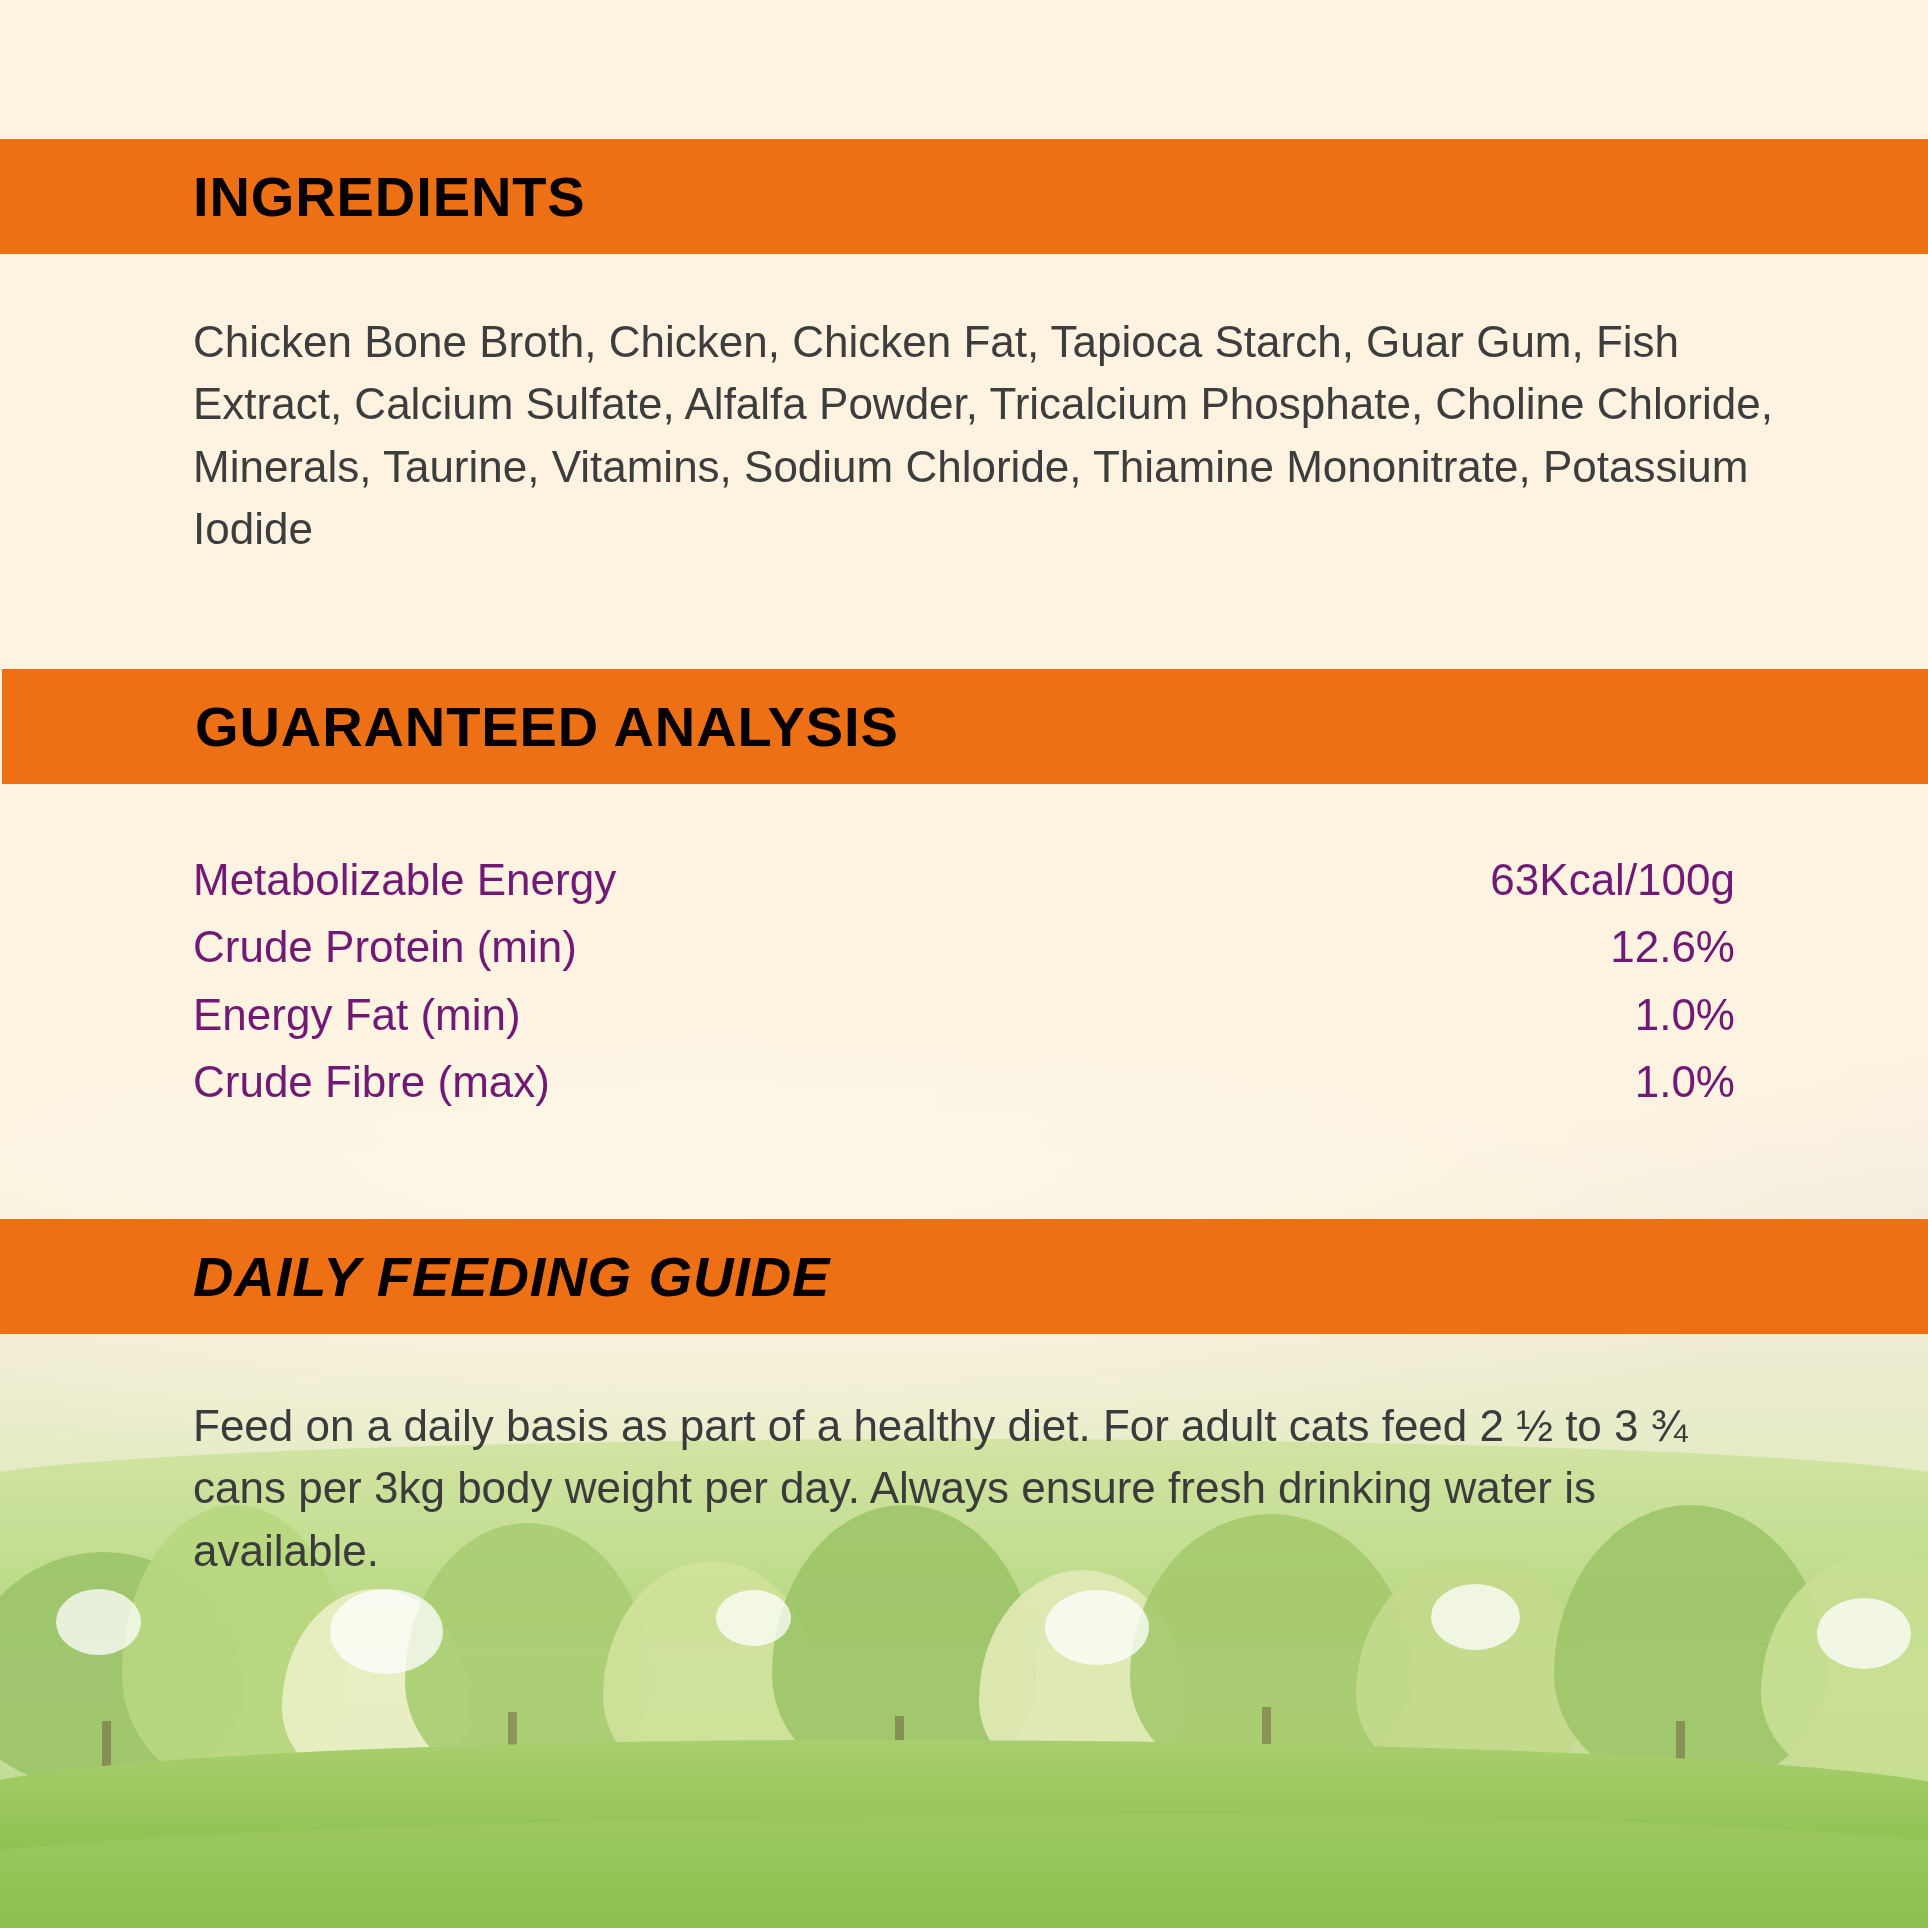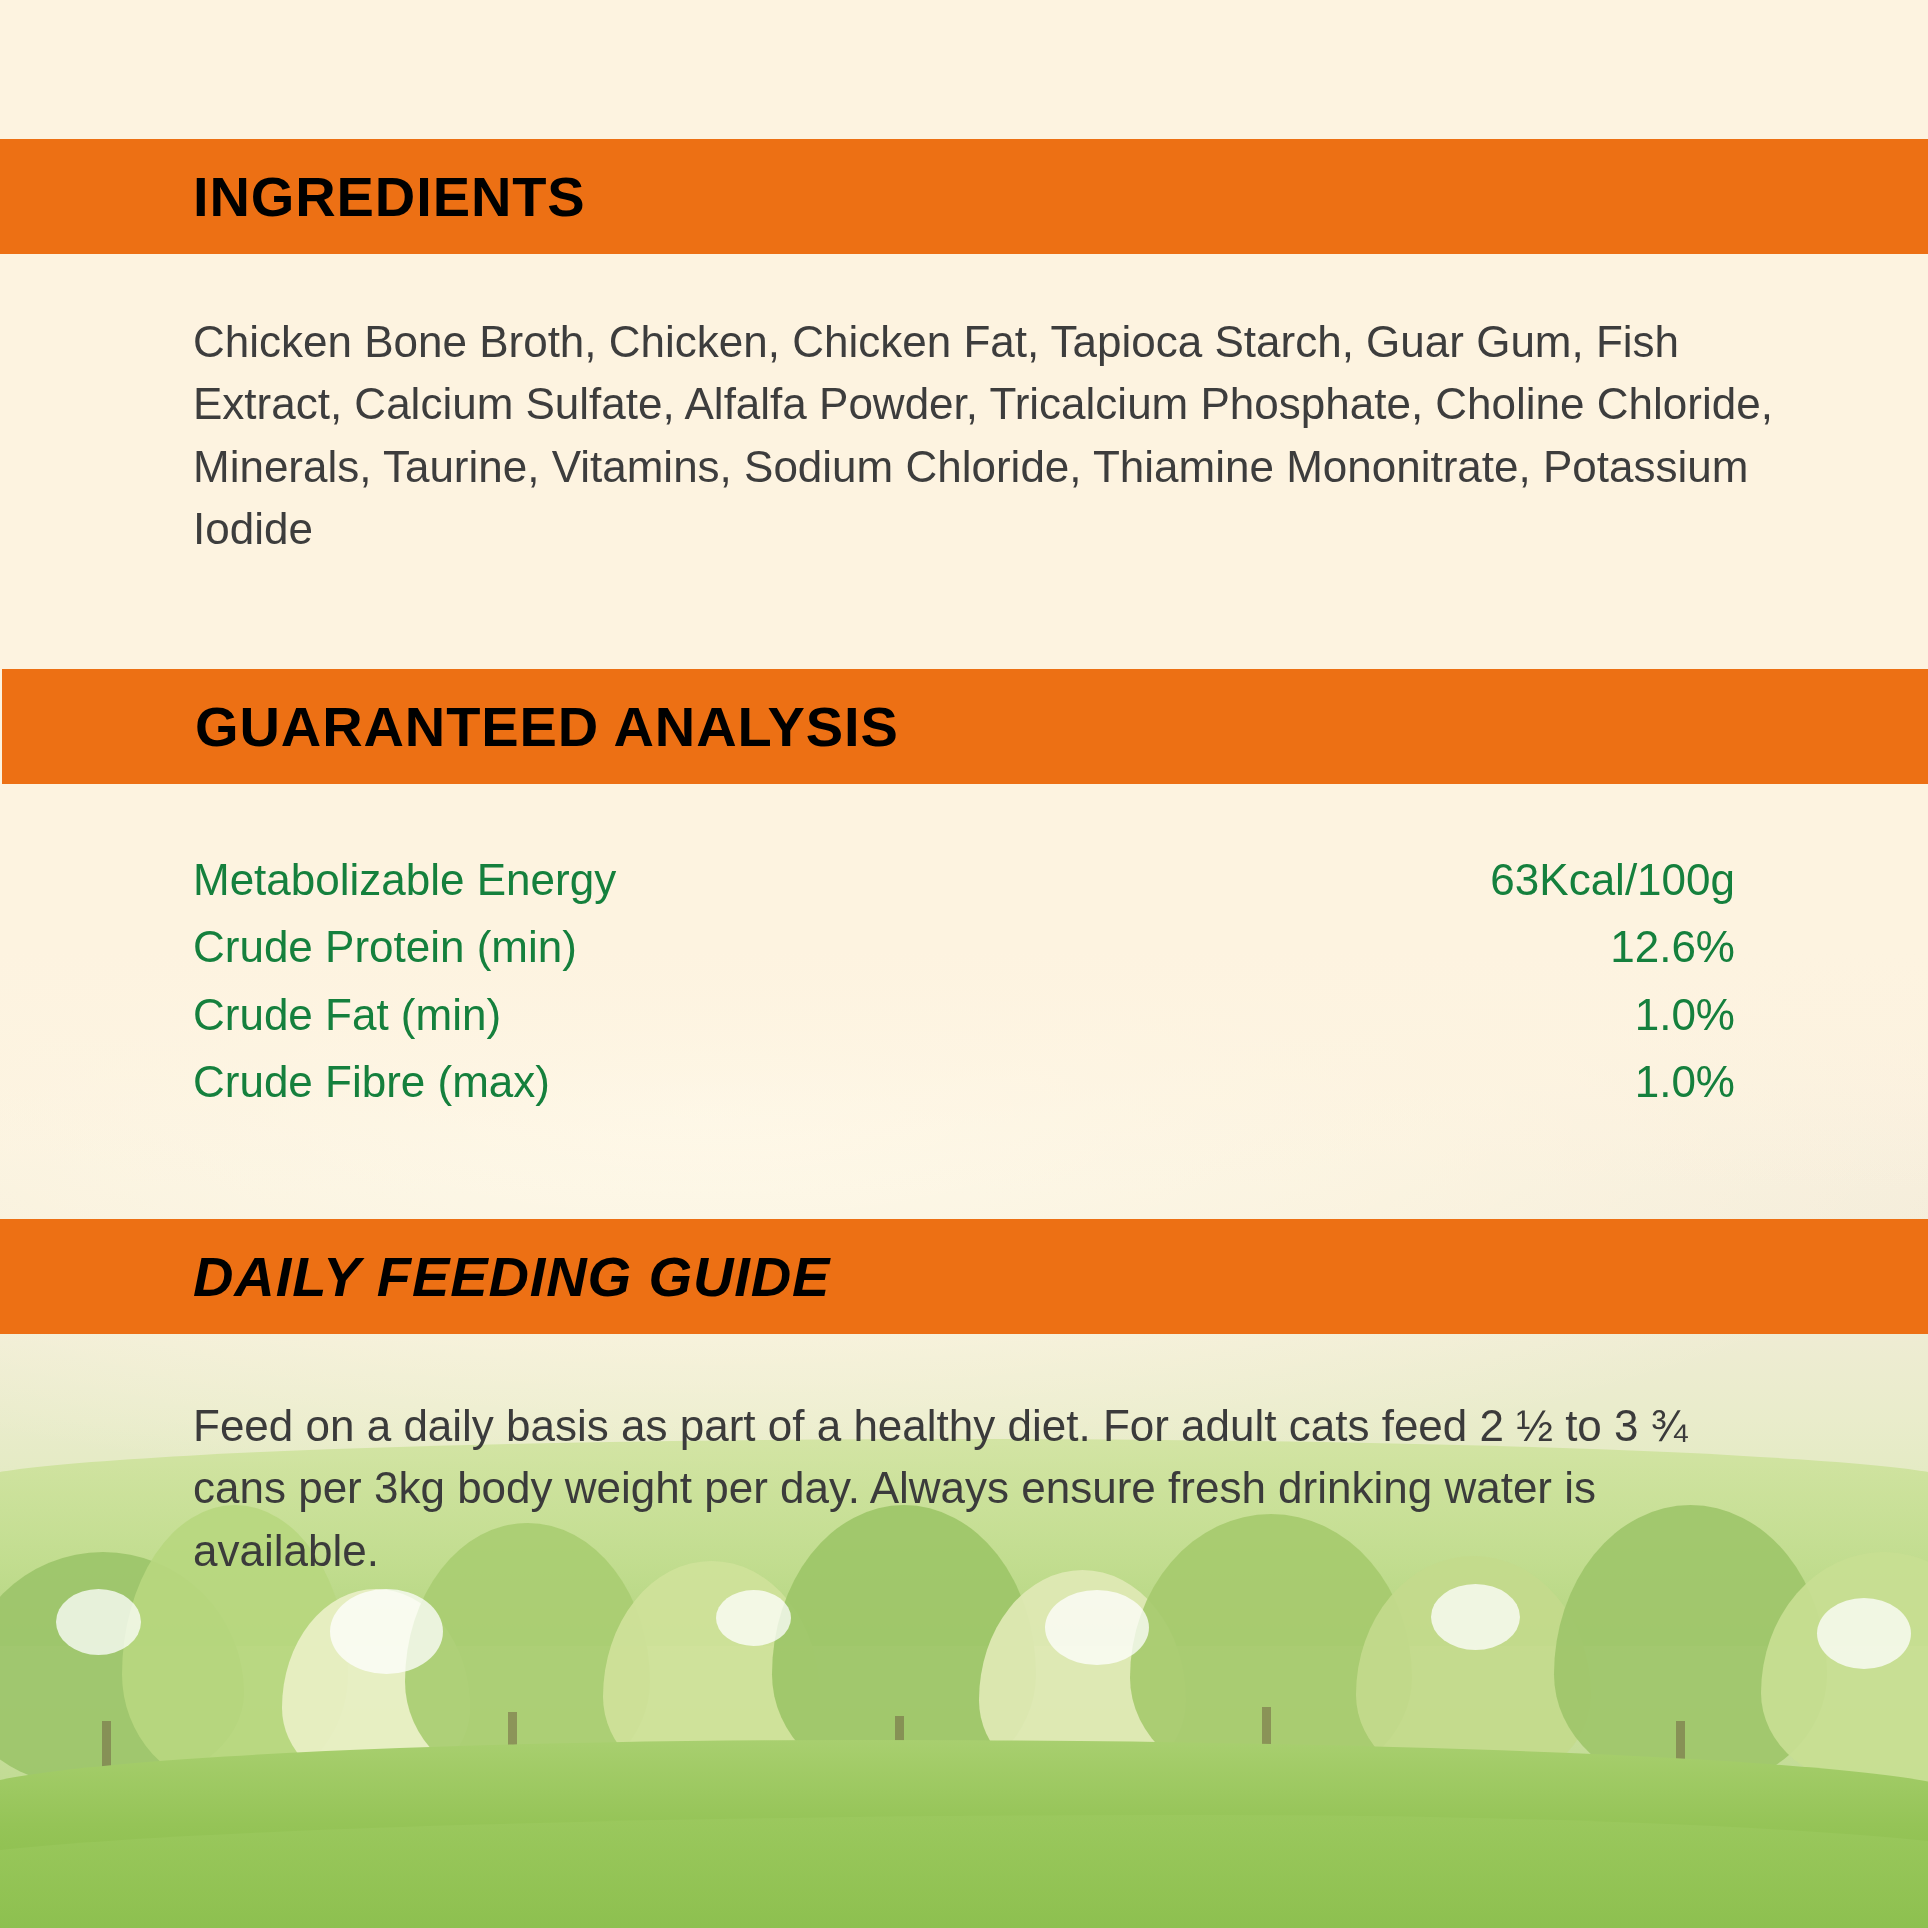--- a/index.html
+++ b/index.html
@@ -150,21 +150,21 @@
     position: absolute;
     top: 846px;
     left: 193px;
     right: 193px;
   }
   .ga-row {
     display: flex;
     justify-content: space-between;
     align-items: baseline;
     font-size: 44px;
-    color: #15803d;
+    color: #701a75;
     line-height: 1.53;
   }
   .ga-label { white-space: nowrap; }
   .ga-value { white-space: nowrap; }
 
   .feed-band { position: absolute; top: 1219px; left: 0; height: 115px; font-style: italic; }
   .feed-text {
     position: absolute;
     top: 1395px;
     left: 193px;
@@ -229,21 +229,21 @@
     <div class="ga-list">
       <div class="ga-row">
         <span class="ga-label">Metabolizable Energy</span>
         <span class="ga-value">63Kcal/100g</span>
       </div>
       <div class="ga-row">
         <span class="ga-label">Crude Protein (min)</span>
         <span class="ga-value">12.6%</span>
       </div>
       <div class="ga-row">
-        <span class="ga-label">Crude Fat (min)</span>
+        <span class="ga-label">Energy Fat (min)</span>
         <span class="ga-value">1.0%</span>
       </div>
       <div class="ga-row">
         <span class="ga-label">Crude Fibre (max)</span>
         <span class="ga-value">1.0%</span>
       </div>
     </div>
 
     <div class="band feed-band">
       <div class="band-title">DAILY FEEDING GUIDE</div>

